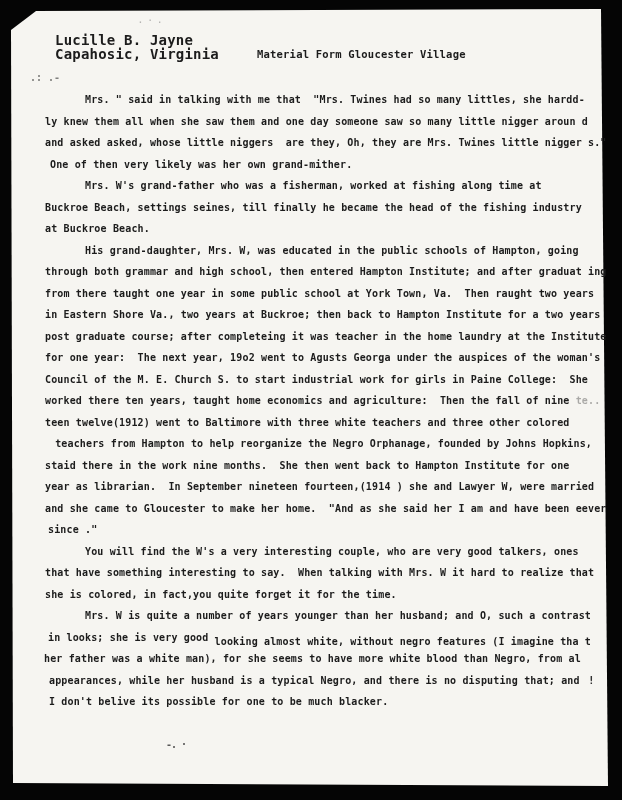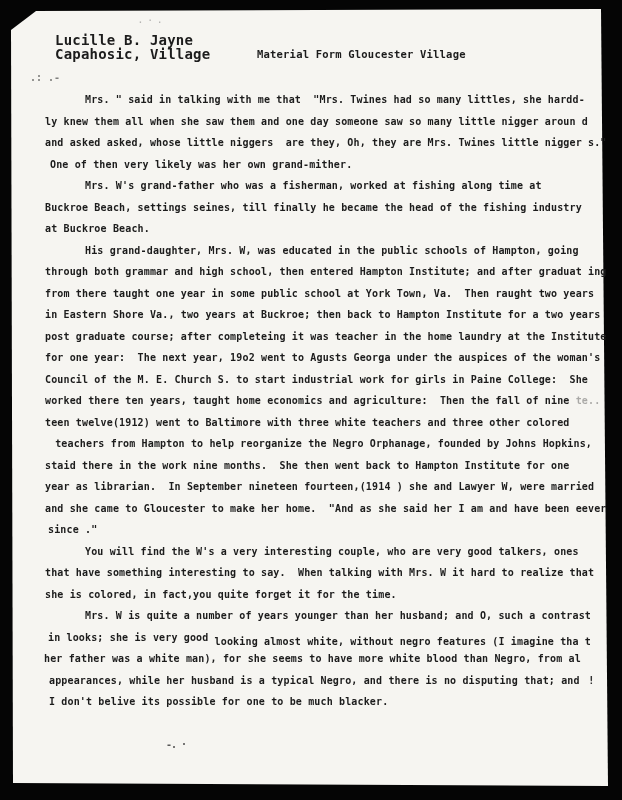--- a/index.html
+++ b/index.html
@@ -45,21 +45,21 @@
 </style>
 </head>
 <body>
 
 <div class="scan">
 
   <div class="paper"></div>
 
   <div class="header ink">
     <div>Lucille B. Jayne</div>
-    <div>Capahosic, Village</div>
+    <div>Capahosic, Virginia</div>
   </div>
 
   <div class="doc-title ink">Material Form Gloucester Village</div>
 
   <div class="body-text ink"><div class="line indent">Mrs. " said in talking with me that  "Mrs. Twines had so many littles, she hardd-</div><div class="line">ly knew them all when she saw them and one day someone saw so many little nigger aroun d</div><div class="line">and asked asked, whose little niggers  are they, Oh, they are Mrs. Twines little nigger s."</div><div class="line" style="margin-left: 5px;">One of then very likely was her own grand-mither.</div><div class="line indent">Mrs. W's grand-father who was a fisherman, worked at fishing along time at</div><div class="line">Buckroe Beach, settings seines, till finally he became the head of the fishing industry</div><div class="line">at Buckroe Beach.</div><div class="line indent">His grand-daughter, Mrs. W, was educated in the public schools of Hampton, going</div><div class="line">through both grammar and high school, then entered Hampton Institute; and after graduat ing</div><div class="line">from there taught one year in some public school at York Town, Va.  Then raught two years</div><div class="line">in Eastern Shore Va., two years at Buckroe; then back to Hampton Institute for a two years</div><div class="line">post graduate course; after completeing it was teacher in the home laundry at the Institute</div><div class="line">for one year:  The next year, 19o2 went to Agusts Georga under the auspices of the woman's</div><div class="line">Council of the M. E. Church S. to start industrial work for girls in Paine College:  She</div><div class="line"><span>worked there ten years, taught home economics and agriculture:  Then the fall of nine </span><span style="opacity: 0.35;">te..</span></div><div class="line">teen twelve(1912) went to Baltimore with three white teachers and three other colored</div><div class="line" style="margin-left: 4px;"> teachers from Hampton to help reorganize the Negro Orphanage, founded by Johns Hopkins,</div><div class="line">staid there in the work nine months.  She then went back to Hampton Institute for one</div><div class="line">year as librarian.  In September nineteen fourteen,(1914 ) she and Lawyer W, were married</div><div class="line">and she came to Gloucester to make her home.  "And as she said her I am and have been eever</div><div class="line" style="margin-left: 3px;">since ."</div><div class="line indent">You will find the W's a very interesting couple, who are very good talkers, ones</div><div class="line">that have something interesting to say.  When talking with Mrs. W it hard to realize that</div><div class="line">she is colored, in fact,you quite forget it for the time.</div><div class="line indent">Mrs. W is quite a number of years younger than her husband; and O, such a contrast</div><div class="line" style="margin-left: 3px;"><span>in looks; she is very good </span><span style="position: relative; top: 4px;">looking almost white, without negro features (I imagine tha t</span></div><div class="line" style="margin-left: -1px;">her father was a white man), for she seems to have more white blood than Negro, from al</div><div class="line" style="margin-left: 4px;">appearances, while her husband is a typical Negro, and there is no disputing that; and</div><div class="line" style="margin-left: 4px;">I don't belive its possible for one to be much blacker.</div></div>
 
   <span class="artifact a-right-mark">!</span>
   <span class="artifact a-bottom-mark">-. ·</span>
   <span class="artifact a-topleft-smudge">.:  .-</span>
   <span class="artifact a-top-specks">. · .</span>

